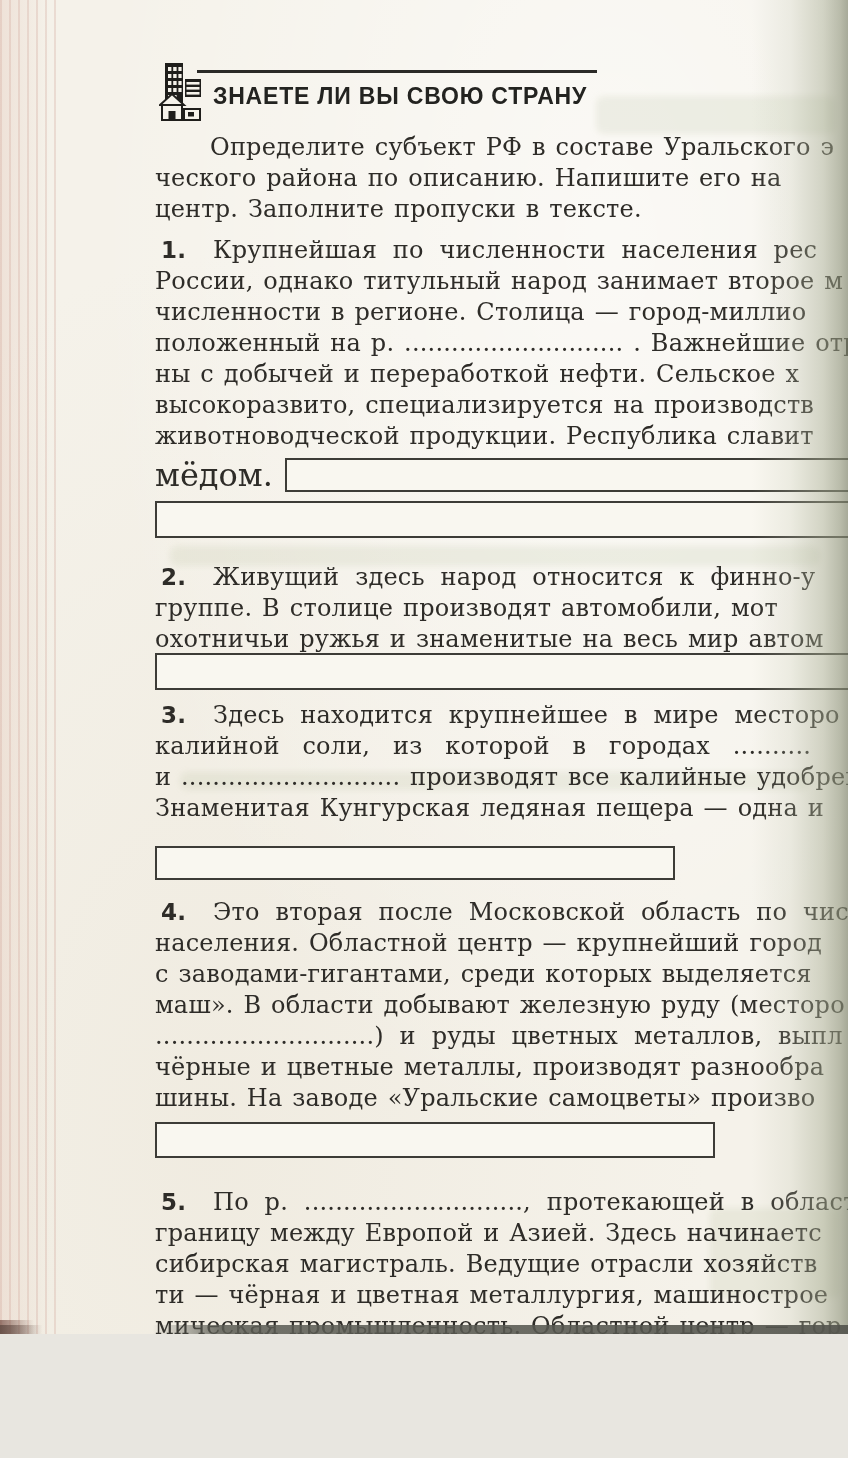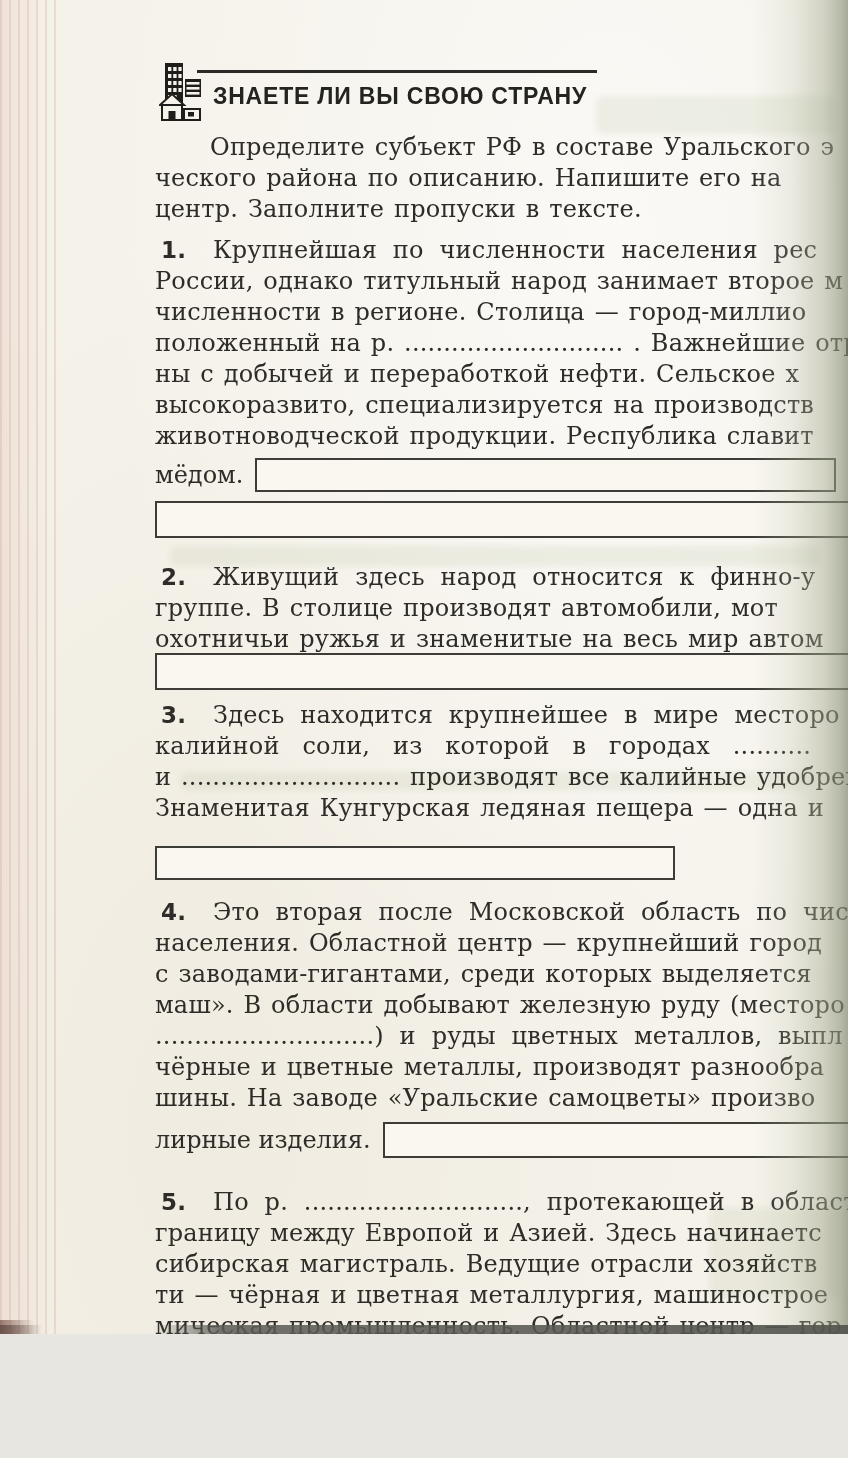--- a/index.html
+++ b/index.html
@@ -71,21 +71,21 @@
   .intro { margin:4px 0 0 0; }
   .item { margin:0; }
   .m-item1 { margin-top:10px; }
   .m-item2 { margin-top:24px; }
   .m-item3 { margin-top:10px; }
   .m-item4 { margin-top:17px; }
   .m-item5 { margin-top:29px; }
 
   .answer-box { background:#f9f7f0; border:2px solid #3d3c37; box-sizing:border-box; }
   .tail-row { display:flex; align-items:center; }
-  .tail-label { white-space:nowrap; font-size:24px; line-height:31px; margin-right:12px; }
+  .tail-label { white-space:nowrap; font-size:32px; line-height:31px; margin-right:12px; }
   .row-a { margin-top:6px; }
   .box-a { width:581px; height:34px; }
   .box-b { margin-top:9px;  width:780px; height:37px; }
   .box-c { margin-top:-2px; width:780px; height:37px; }
   .row-d { margin-top:22px; }
   .box-d { width:520px; height:34px; }
   .row-e { margin-top:8px; }
   .box-e { width:560px; height:36px; }
 
   .page-number {
@@ -189,21 +189,20 @@
       <span class="line"><span class="num">4.</span><span class="w1">Это вторая после Московской область по числ</span></span>
       <span class="line">населения. Областной центр — крупнейший город</span>
       <span class="line">с заводами-гигантами, среди которых выделяется</span>
       <span class="line">маш». В области добывают железную руду (месторо</span>
       <span class="line w1">............................) и руды цветных металлов, выпл</span>
       <span class="line">чёрные и цветные металлы, производят разнообра</span>
       <span class="line">шины. На заводе «Уральские самоцветы» произво</span>
     </div>
 
     <div class="tail-row row-e">
-      <span class="tail-label">лирные изделия.</span>
       <div class="answer-box box-e"></div>
     </div>
 
     <div class="item m-item5">
       <span class="line"><span class="num">5.</span><span class="w1">По р. ............................, протекающей в области, п</span></span>
       <span class="line">границу между Европой и Азией. Здесь начинаетс</span>
       <span class="line">сибирская магистраль. Ведущие отрасли хозяйств</span>
       <span class="line">ти — чёрная и цветная металлургия, машинострое</span>
       <span class="line">мическая промышленность. Областной центр — гор</span>
     </div>

